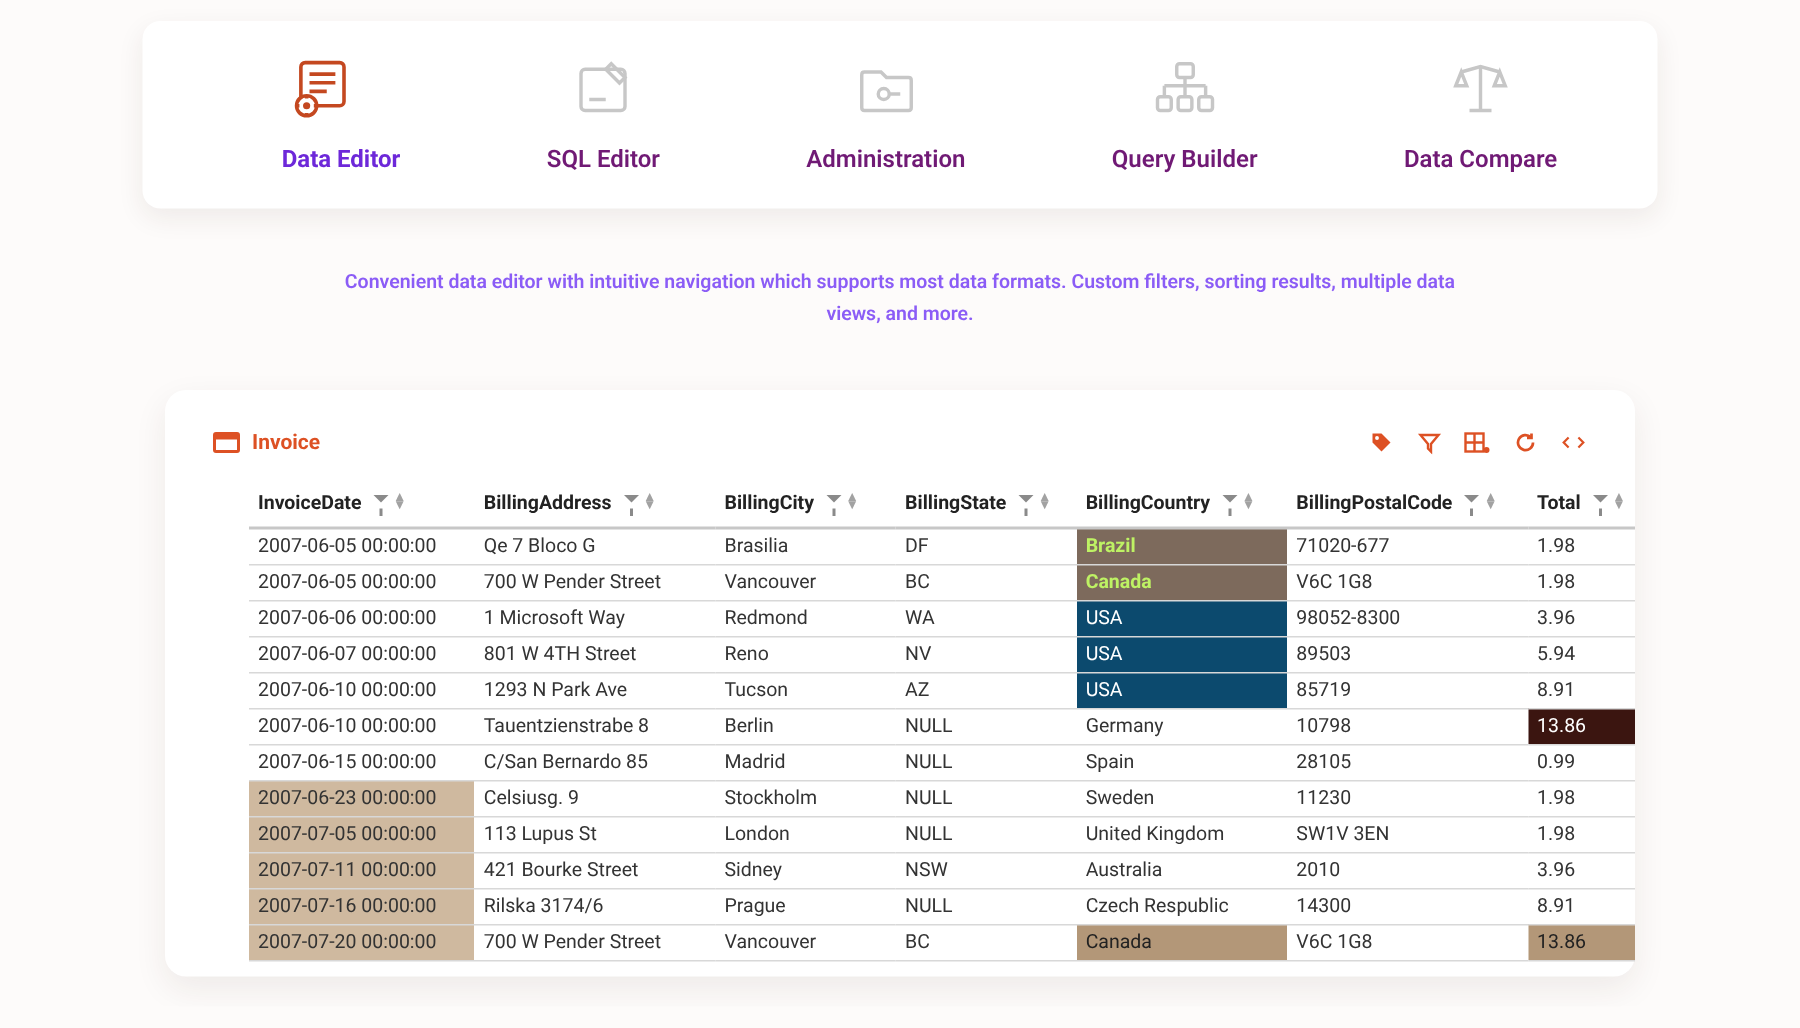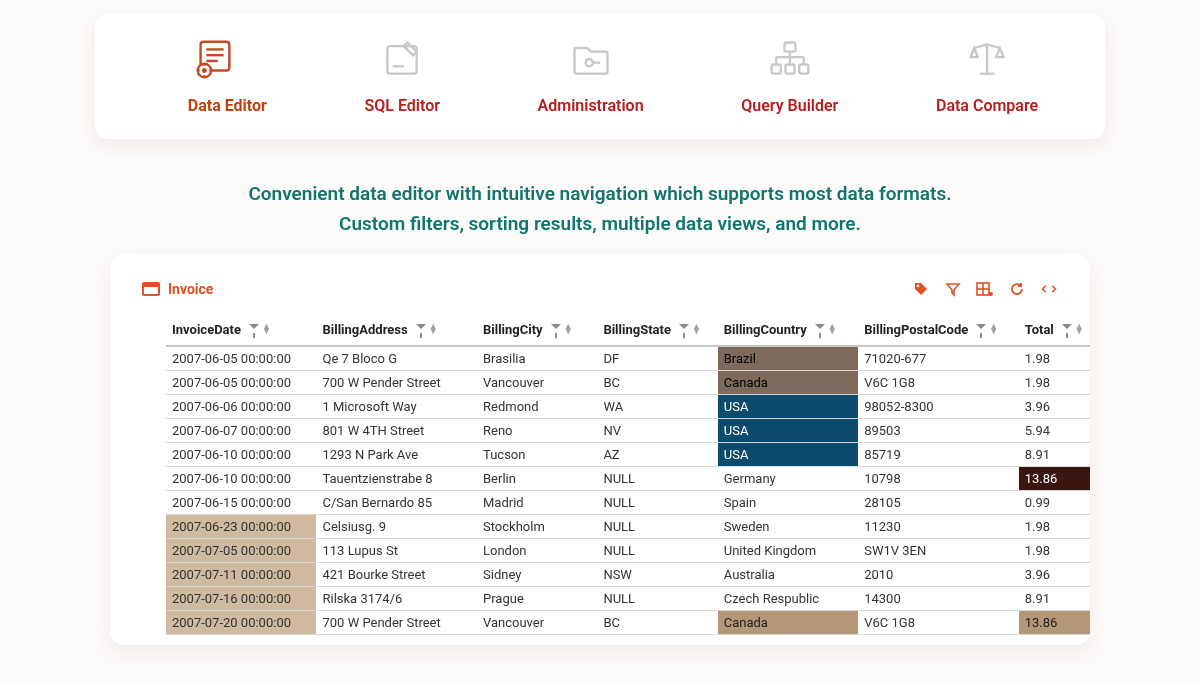--- a/index.html
+++ b/index.html
@@ -27,29 +27,29 @@
     gap: 14px;
     color: #a7a7a7;
     font-weight: 600;
     font-size: 16px;
     cursor: pointer;
   }
   .tab.active { color: #c44820; }
   .tab .iconwrap { height: 46px; display:flex; align-items:center; }
   .tab svg { display:block; }
   .tab.active svg { stroke:#c44820; }
-  .tab .label { color:#b91c1c; }
-  .tab.active .label { color:#c2410c; font-weight:700;padding-left:26px; }
+  .tab .label { color:#701a75; }
+  .tab.active .label { color:#6d28d9; font-weight:700;padding-left:26px; }
   .desc {
     width: 760px;
-    margin: 40px auto 14px auto;
+    margin: 40px auto 39px auto;
     text-align: center;
-    font-size: 19px;
+    font-size: 13px;
     font-weight: 600;
-    color: #0f766e;
+    color: #8b5cf6;
     line-height: 1.6;
   }
   .panel {
     width: 980px;
     margin: 0 auto 20px auto;
     background: #fff;
     border-radius: 14px;
     box-shadow: 0 8px 22px rgba(60,40,20,0.08);
     padding: 26px 28px 10px 28px;
   }
@@ -104,21 +104,21 @@
     display:inline-flex; flex-direction:column; line-height:5px; color:#a2a2a2;
   }
   thead th .sort span{font-size:9px;}
   tbody td {
     padding: 4px 6px;
     border-bottom: 1px solid #d8d8d8;
     color:#333;
     white-space:nowrap;
   }
   tbody td.date-hl { background:#cfb99f; }
-  tbody td.cty-brown { background:#7d6a5c; color:#000000; }
+  tbody td.cty-brown { background:#7d6a5c; color:#bef264;font-weight:bold; }
   tbody td.cty-red  { background:#0c4a6e; color:#fff; }
   tbody td.cty-tan  { background:#b39778; color:#222; }
   tbody td.tot-dark { background:#3b1510; color:#fff; }
   tbody td.tot-tan  { background:#b39778; color:#222; }
   .col-date    { width:150px; }
   .col-addr    { width:160px;text-align:right; }
   .col-city    { width:120px; }
   .col-state   { width:120px; }
   .col-country { width:140px; }
   .col-postal  { width:160px; }

